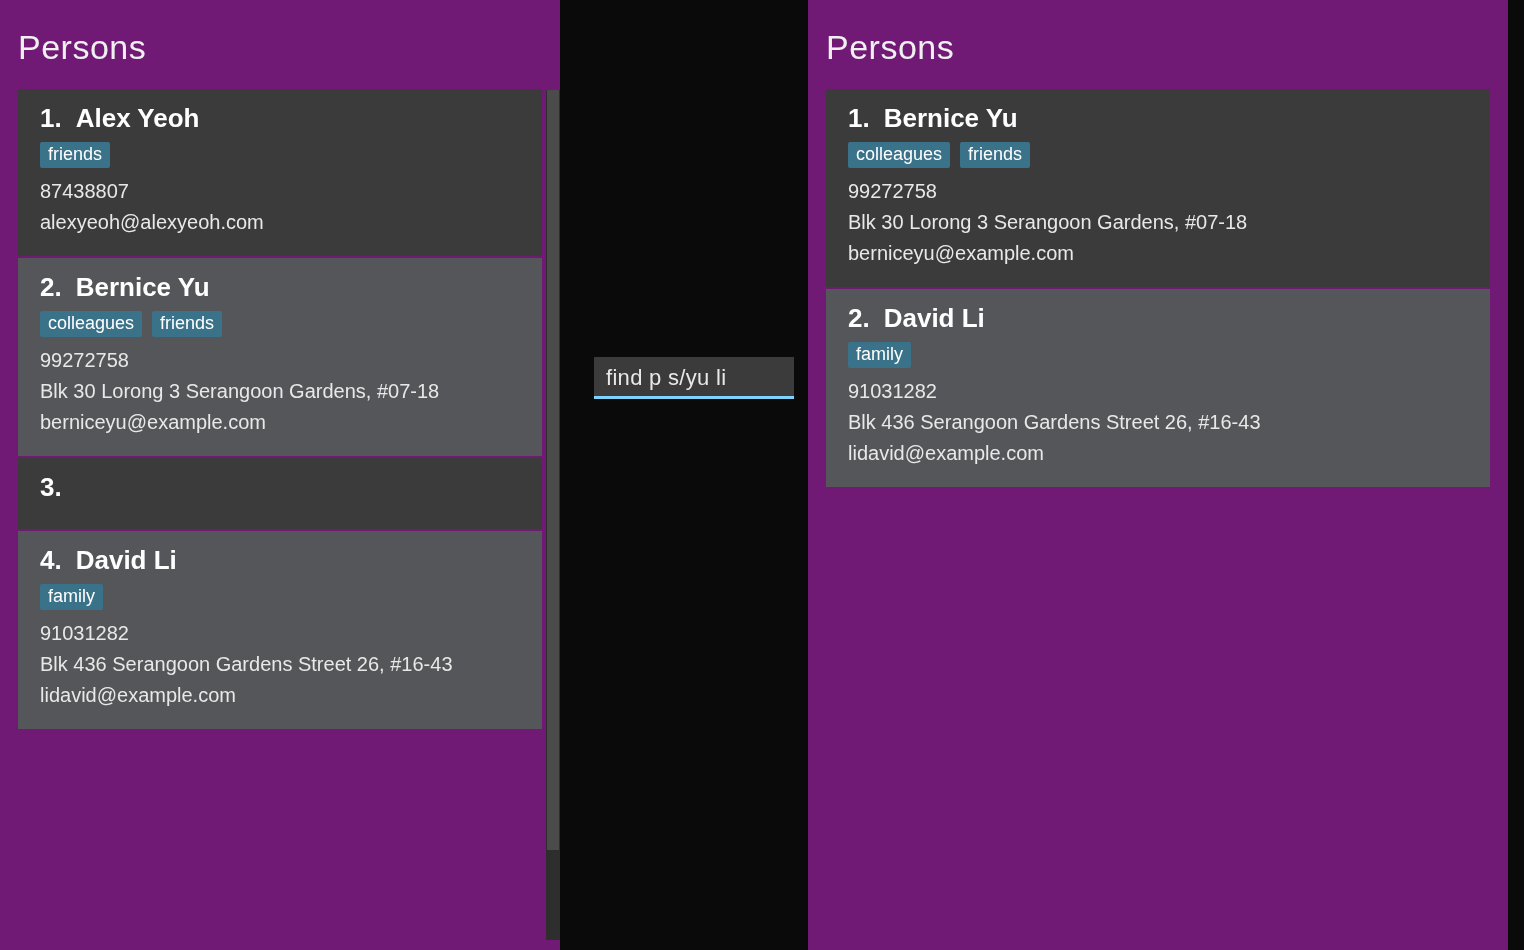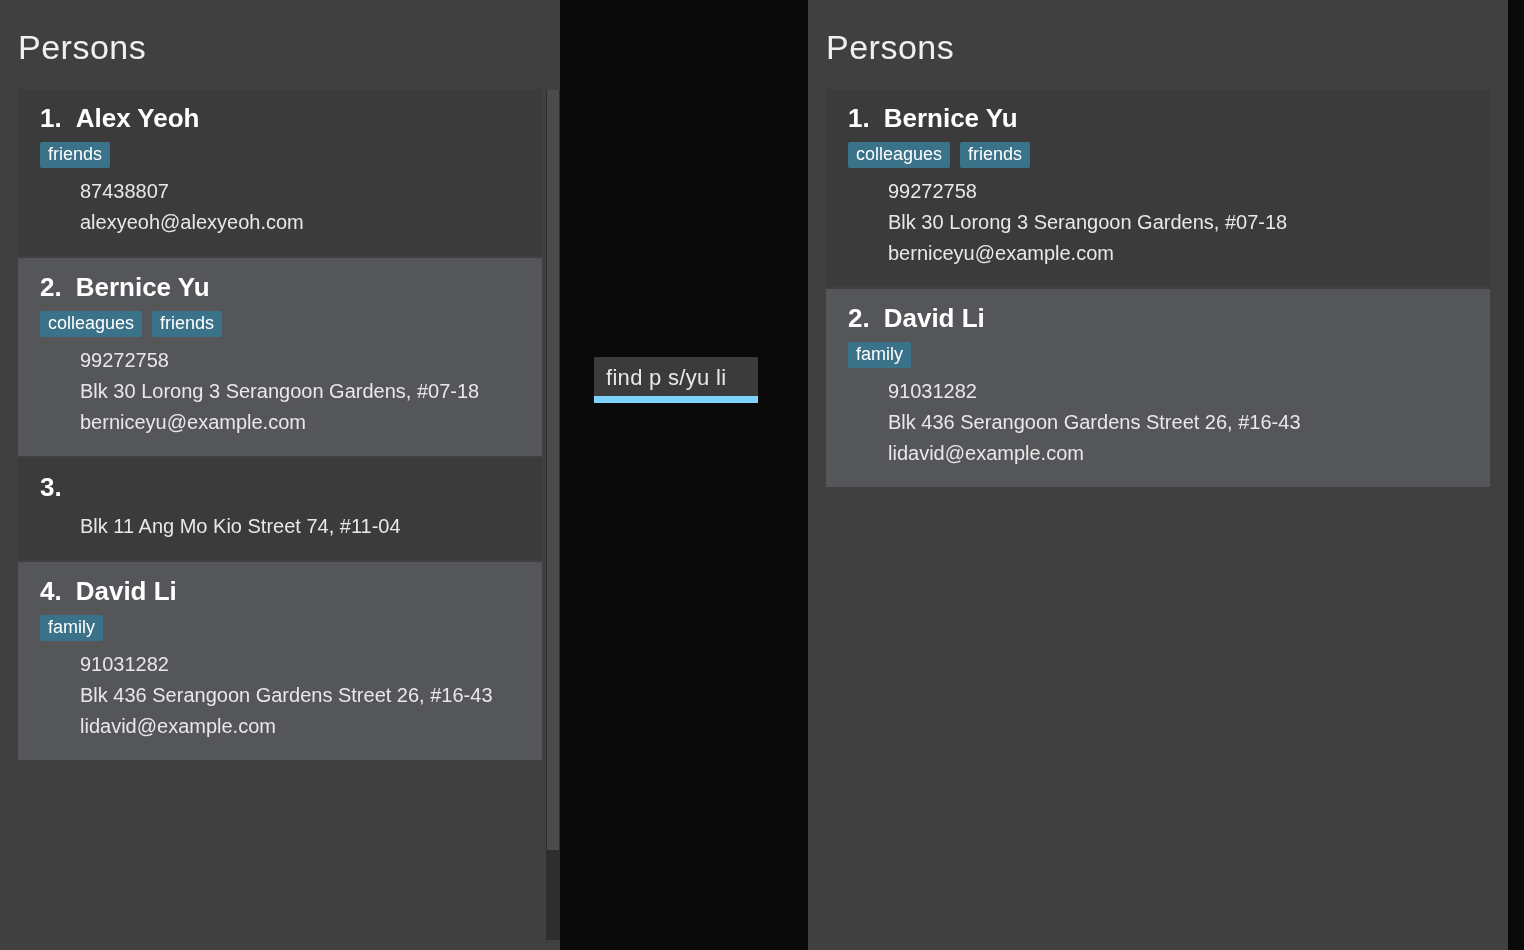--- a/index.html
+++ b/index.html
@@ -11,21 +11,21 @@
     background: #0a0a0a;
     font-family: "Segoe UI", Arial, sans-serif;
     color: #e0e0e0;
     width: 1524px;
     height: 950px;
     overflow: hidden;
     position: relative;
   }
   .panel {
     position: absolute;
-    background: #404040;
+    background: #701a75;
     padding: 18px 0 0 0;
   }
   .panel-left {
     left: 0;
     top: 0;
     width: 560px;
     height: 950px;
   }
   .panel-right {
     left: 808px;
@@ -81,21 +81,20 @@
     font-size: 18px;
     padding: 2px 8px 3px 8px;
     border-radius: 2px;
     font-weight: 400;
   }
   .detail {
     font-size: 20px;
     color: #e8e8e8;
     line-height: 1.55;
     font-weight: 400;
-    margin-left: 40px;
   }
   .scrollbar {
     position: absolute;
     right: 0;
     top: 90px;
     width: 14px;
     height: 850px;
     background: #2e2e2e;
   }
   .scroll-thumb {
@@ -104,24 +103,24 @@
     top: 90px;
     width: 12px;
     height: 760px;
     background: #4b4b4b;
     border-radius: 0;
   }
   .command-box {
     position: absolute;
     left: 594px;
     top: 357px;
-    width: 164px;
+    width: 200px;
     background: #3b3b3b;
     padding: 8px 12px 5px 12px;
-    border-bottom: 7px solid #7dd3fc;
+    border-bottom: 3px solid #7dd3fc;
   }
   .command-text {
     font-size: 22px;
     color: #e8e8e8;
     font-weight: 300;
     letter-spacing: 0.3px;
   }
 </style>
 </head>
 <body>
@@ -150,21 +149,20 @@
           <span class="tag">friends</span>
         </div>
         <div class="detail">99272758</div>
         <div class="detail">Blk 30 Lorong 3 Serangoon Gardens, #07-18</div>
         <div class="detail">berniceyu@example.com</div>
       </div>
       <div class="person-card dark">
         <div class="person-name-row">
           <span class="person-index">3.</span>
         </div>
-        <div class="detail">Blk 11 Ang Mo Kio Street 74, #11-04</div>
       </div>
       <div class="person-card light">
         <div class="person-name-row">
           <span class="person-index">4.</span>
           <span class="person-name">David Li</span>
         </div>
         <div class="tags">
           <span class="tag">family</span>
         </div>
         <div class="detail">91031282</div>

